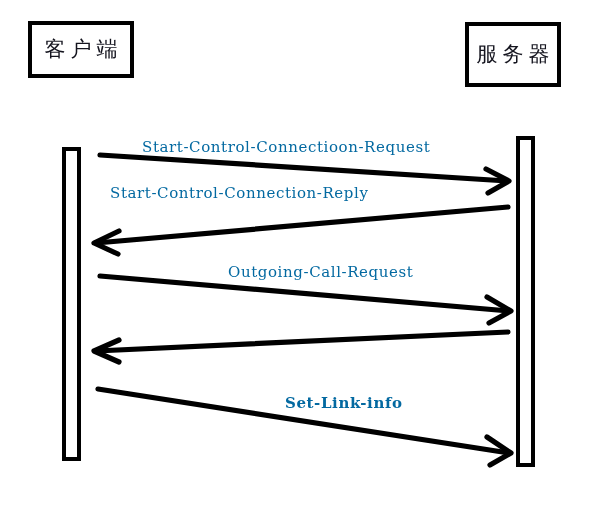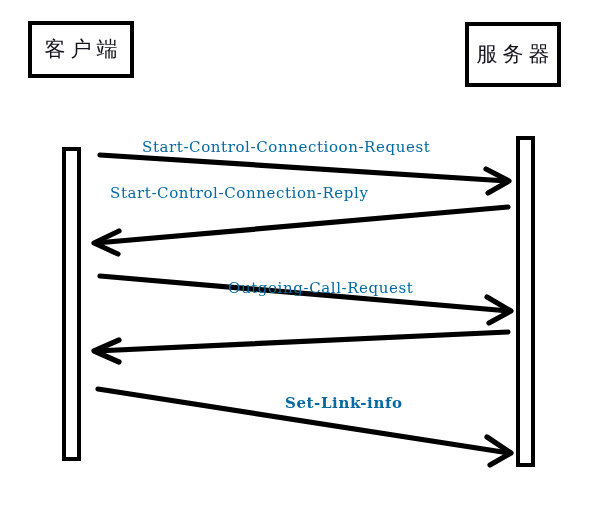--- a/index.html
+++ b/index.html
@@ -126,18 +126,18 @@
       <path class="msg-stroke" d="M 98,389 L 509,453"></path>
       <path class="msg-head" d="M 487,437 L 511,453 L 490,465"></path>
     </g>
 
   </svg>
 
   <div class="msg-label" style="left:142px; top:140px;">Start-Control-Connectioon-Request</div>
 
   <div class="msg-label" style="left:110px; top:186px;">Start-Control-Connection-Reply</div>
 
-  <div class="msg-label" style="left:228px; top:281px;">Outgoing-Call-Request</div>
+  <div class="msg-label" style="left:228px; top:265px;">Outgoing-Call-Request</div>
 
 
   <div class="msg-label" style="left:285px; top:396px;font-weight:bold;">Set-Link-info</div>
 
 </div>
 
 </body></html>

